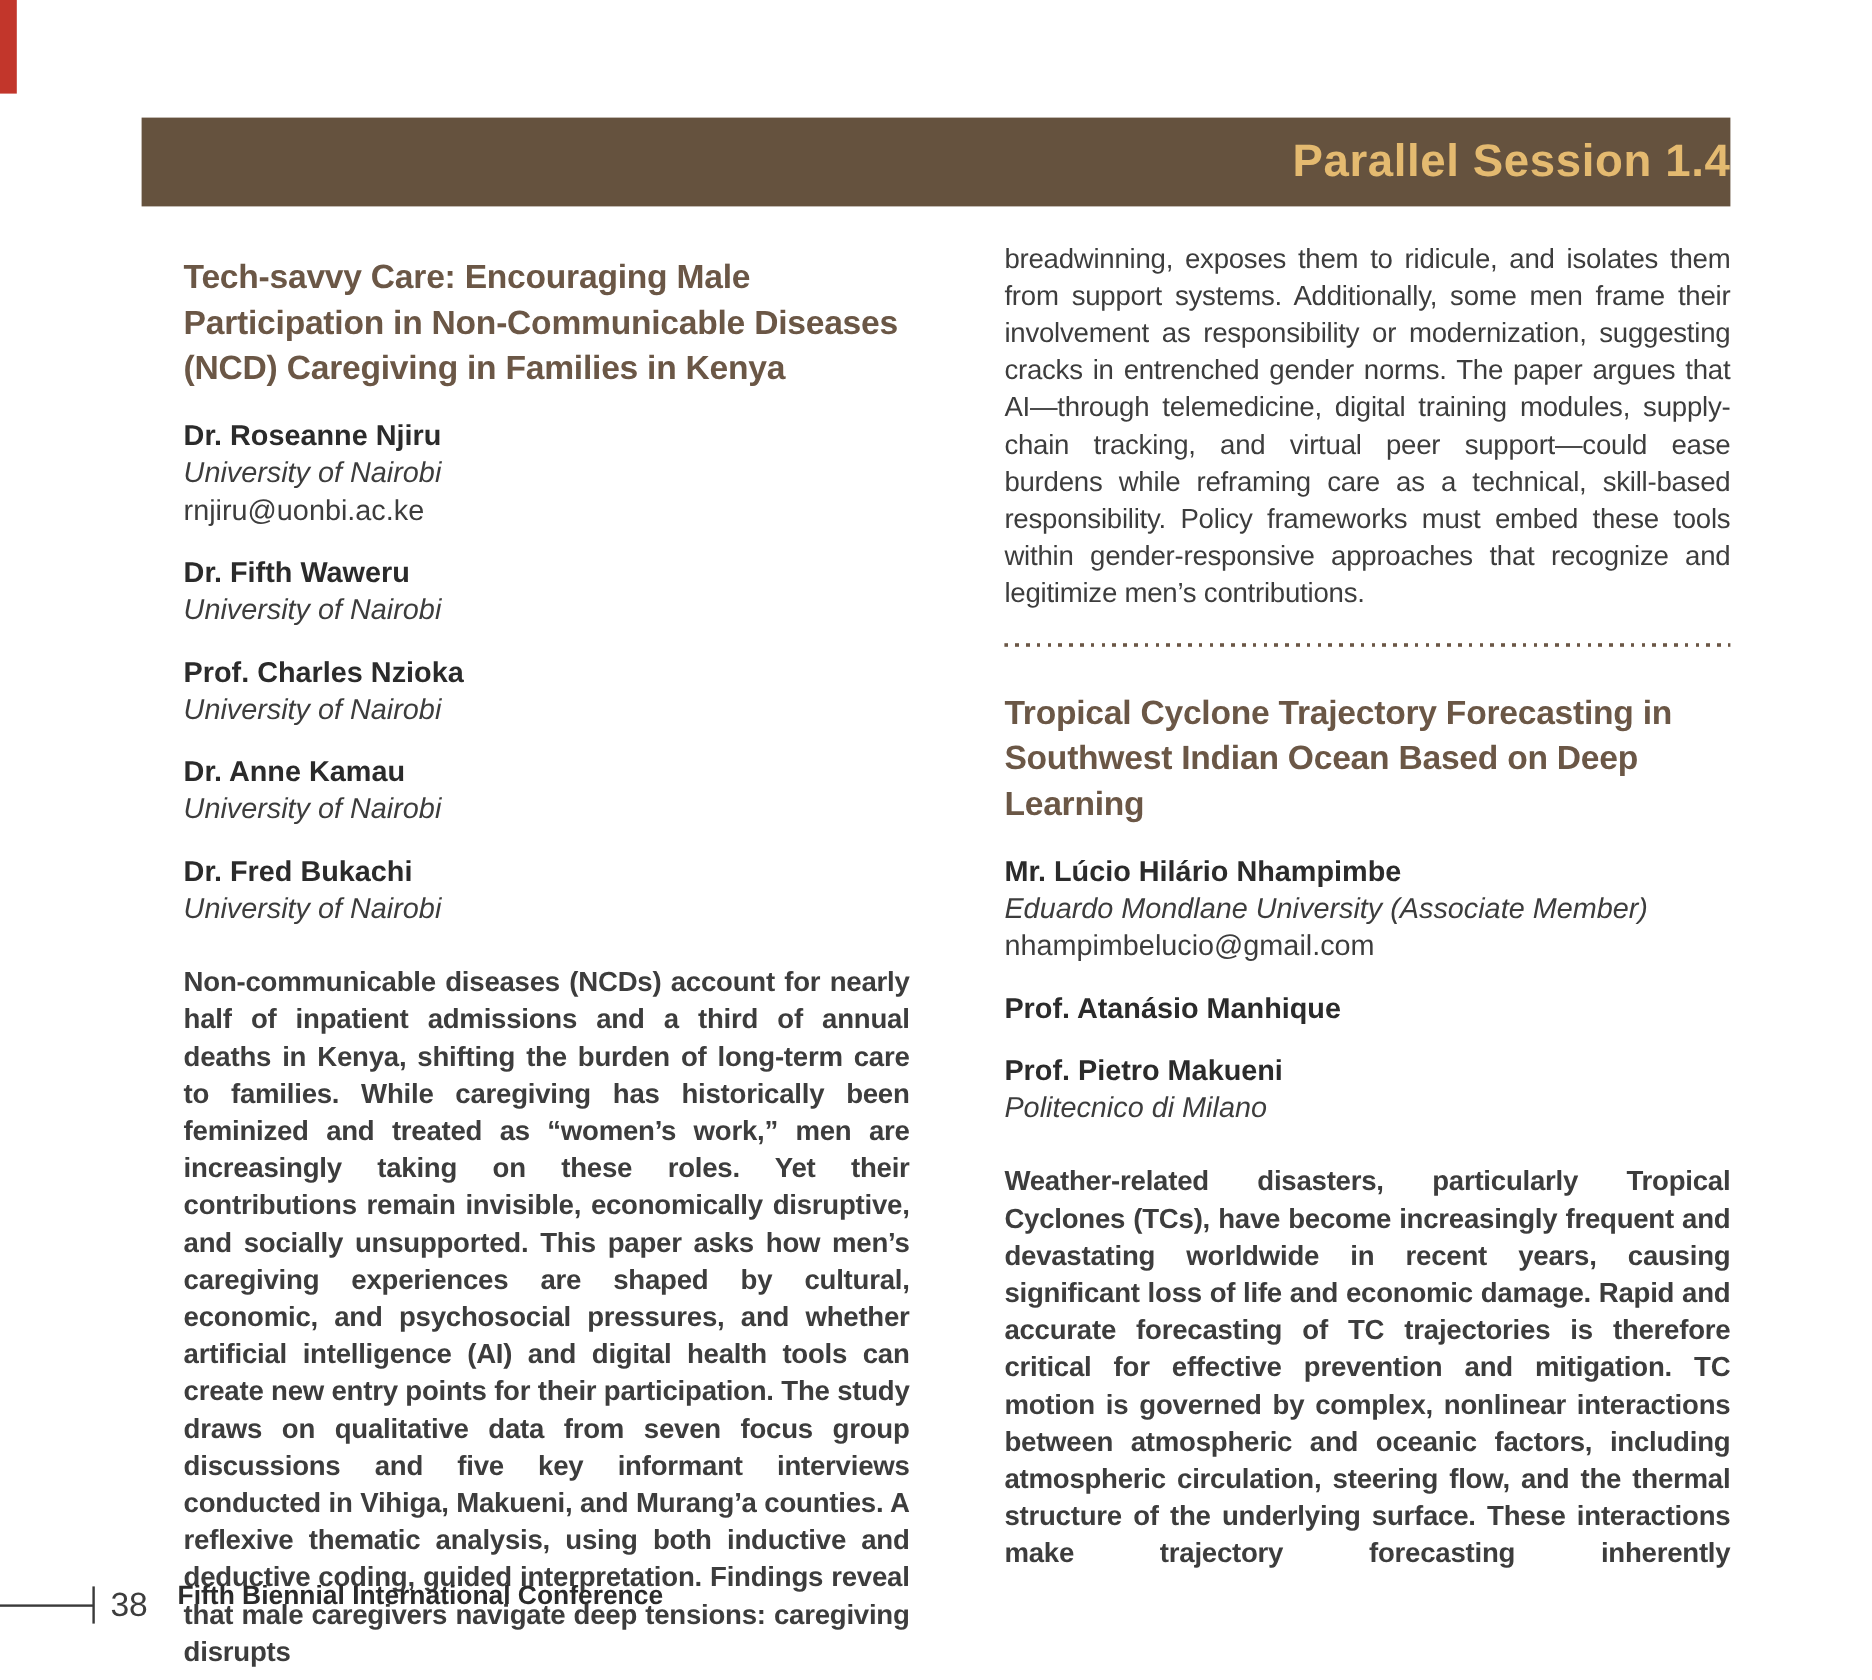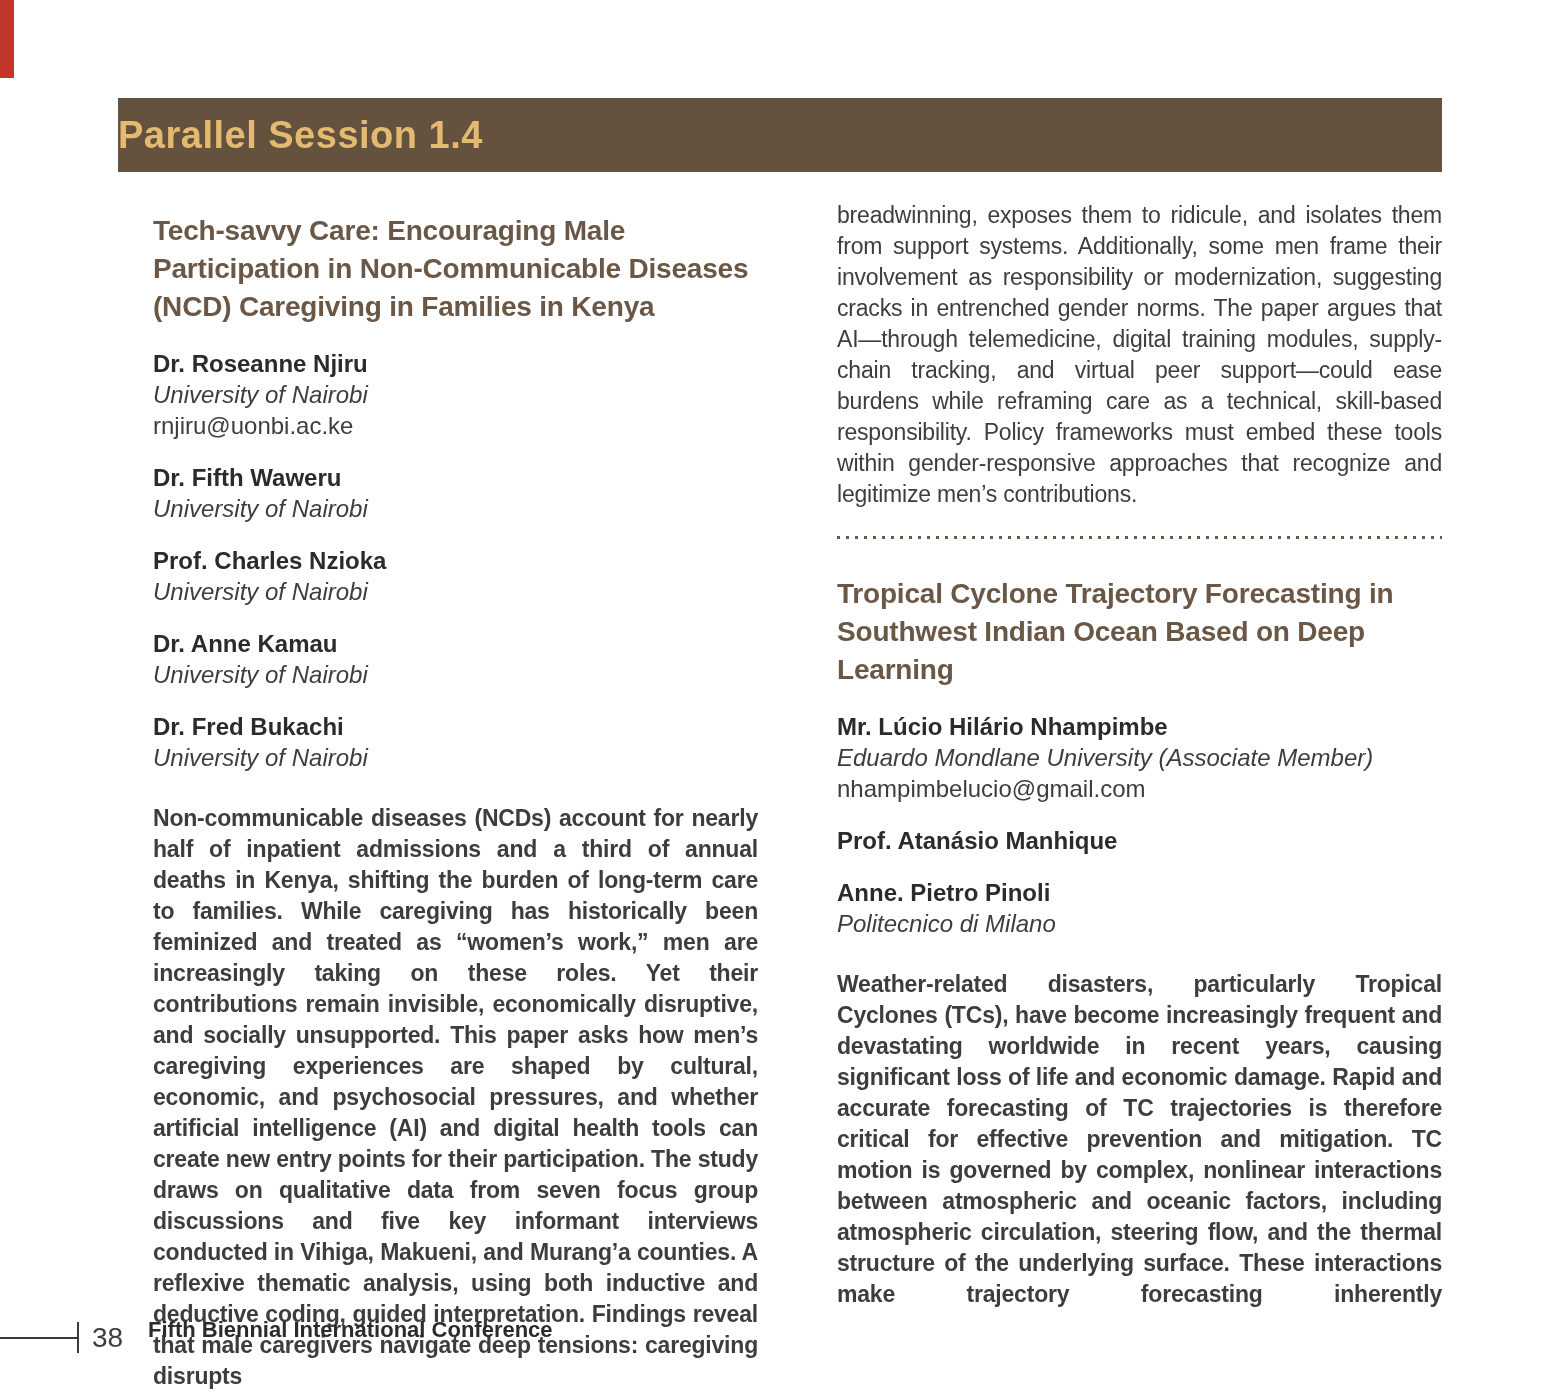--- a/index.html
+++ b/index.html
@@ -17,21 +17,21 @@
     position: absolute; left: 0; top: 0;
     width: 14px; height: 78px;
     background: #c2362b;
   }
 
   
   .banner {
     position: absolute; left: 118px; top: 98px;
     width: 1324px; height: 74px;
     background: #65523e;
-    display: flex; align-items: center; justify-content: flex-start;
+    display: flex; align-items: center; justify-content: flex-end;
   }
   .banner-title {
     color: #e4ba70;
     font-size: 38px; font-weight: bold;
     letter-spacing: 0.5px;
   }
 
   
   .columns {
     position: absolute; left: 118px; top: 200px;
@@ -150,21 +150,21 @@
 
     <div class="author-block">
       <div class="author-name">Mr. Lúcio Hilário Nhampimbe</div>
       <div class="author-affiliation">Eduardo Mondlane University (Associate Member)</div>
       <div class="author-email">nhampimbelucio@gmail.com</div>
     </div>
     <div class="author-block">
       <div class="author-name">Prof. Atanásio Manhique</div>
     </div>
     <div class="author-block">
-      <div class="author-name">Anne. Pietro Pinoli</div>
+      <div class="author-name">Prof. Pietro Makueni</div>
       <div class="author-affiliation">Politecnico di Milano</div>
     </div>
 
     <p class="abstract justify-all">Weather-related disasters, particularly Tropical Cyclones (TCs), have become increasingly frequent and devastating worldwide in recent years, causing significant loss of life and economic damage. Rapid and accurate forecasting of TC trajectories is therefore critical for effective prevention and mitigation. TC motion is governed by complex, nonlinear interactions between atmospheric and oceanic factors, including atmospheric circulation, steering flow, and the thermal structure of the underlying surface. These interactions make trajectory forecasting inherently</p>
   </div>
 
 </div>
 
 <div class="footer-rule-h"></div>
 <div class="footer-rule-v"></div>

